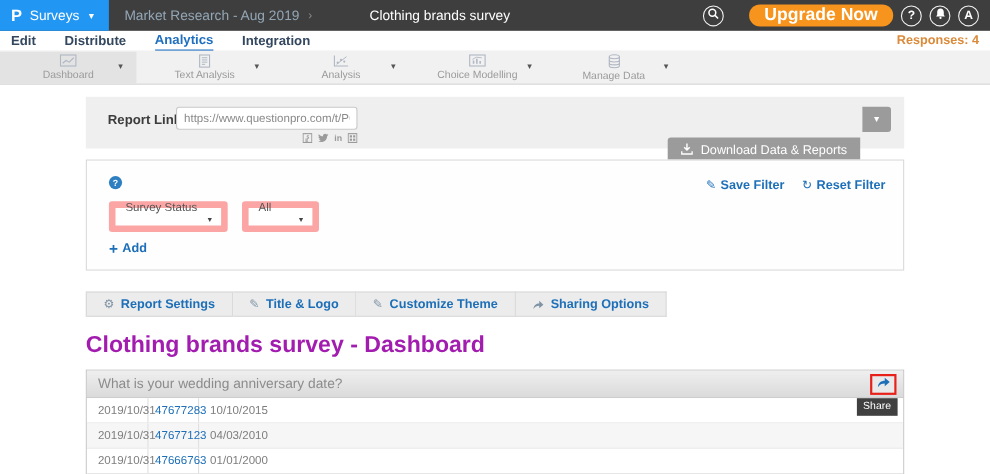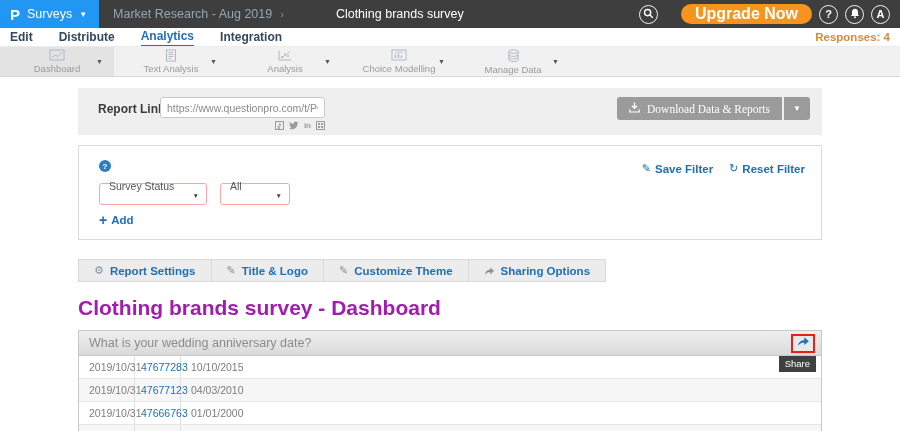--- a/index.html
+++ b/index.html
@@ -20,47 +20,47 @@
   .upgrade-btn { background:#f7941d; color:#fff; border:none; border-radius:11px; height:20px; padding:0 14px; font-size:16px; font-weight:bold; cursor:pointer; font-family:inherit;margin-left:16px; }
 
   
   .nav { height:19px; display:flex; align-items:center; gap:26px; padding:0 10px; border-bottom:1px solid #ececec;justify-content:flex-end; }
   .nav-item { font-size:12px; font-weight:bold; color:#33475f; cursor:pointer; line-height:17px; }
   .nav-item.active { color:#1f6fc0; border-bottom:1px solid #1f6fc0; }
   .responses { margin-left:auto; font-size:11.5px; font-weight:bold; color:#db8a3a; }
 
   
   .toolbar { height:30px; background:#f1f1f1; border-bottom:1px solid #d8d8d8; display:flex; }
-  .tool-item { width:114px; position:relative; display:flex; flex-direction:column; align-items:center; justify-content:center; gap:1px; cursor:pointer; }
+  .tool-item { width:124px; position:relative; display:flex; flex-direction:column; align-items:center; justify-content:center; gap:1px; cursor:pointer; }
   .tool-item.active { background:#e3e3e3; }
   .tool-label { font-size:9.5px; color:#9a9a9a; }
   .tool-caret { position:absolute; right:11px; top:11px; font-size:7px; color:#555; }
   .tool-icon svg { display:block; }
 
   
   .content { width:744px; margin:0 auto; }
 
   .report-panel { margin-top:11px; background:#efefef; padding:9px 12px 5px 20px; position:relative; height:47px; }
   .rl-label { position:absolute; left:20px; top:14px; font-size:12px; font-weight:bold; color:#3c3c3c; }
   .rl-input { position:absolute; left:82px; top:9px; width:165px; height:21px; border:1px solid #c9c9c9; border-radius:3px; background:#fff; font-size:10.5px; color:#8a8a8a; padding:0 6px; font-family:inherit; }
   .social-row { position:absolute; left:82px; top:33px; width:165px; display:flex; justify-content:flex-end; gap:5px; color:#9b9b9b; }
   .social-ic { font-size:9px; line-height:10px; cursor:pointer; }
   .dl-group { position:absolute; right:12px; top:9px; display:flex; gap:2px; }
-  .dl-btn { background:#9b9b9b; color:#fff; border:none; font-family:Liberation Serif, serif; font-size:11.5px; padding:0 12px; height:23px; border-radius:3px 0 0 3px; display:flex; align-items:center; gap:7px; cursor:pointer; }
+  .dl-btn { background:#9b9b9b; color:#fff; border:none; font-family:Liberation Sans, sans-serif; font-size:11.5px; padding:0 12px; height:23px; border-radius:3px 0 0 3px; display:flex; align-items:center; gap:7px; cursor:pointer;margin-top:28px; }
   .dl-caret-btn { background:#9b9b9b; color:#fff; border:none; font-size:8px; width:26px; height:23px; border-radius:0 3px 3px 0; cursor:pointer; }
 
   .filter-panel { margin-top:10px; border:1px solid #dadada; background:#fefefe; padding:11px 16px 13px 20px; position:relative; }
   .filter-title-row { display:flex; align-items:center; gap:6px; }
   .filter-title { font-size:17px; font-weight:bold; color:#3c3c3c; }
   .help-circle { width:12px; height:12px; border-radius:50%; background:#2d7fc1; color:#fff; font-size:8px; font-weight:bold; display:flex; align-items:center; justify-content:center; margin-top:3px; cursor:pointer; }
   .filter-actions { position:absolute; right:16px; top:16px; display:flex; gap:16px; }
   .f-link { display:flex; align-items:center; gap:4px; color:#1d6fb8; font-size:11.5px; font-weight:bold; cursor:pointer; }
   .f-link .ic { font-size:11px; font-weight:normal; }
   .selects-row { display:flex; gap:13px; margin-top:11px; }
-  .sel { position:relative; height:22px; border:1px solid #fca5a5; border-radius:3px; background:#fff; font-size:10.5px; color:#555; display:flex; align-items:center; padding:0 20px 16px 9px; cursor:pointer; }
+  .sel { position:relative; height:22px; border:6px solid #fca5a5; border-radius:3px; background:#fff; font-size:10.5px; color:#555; display:flex; align-items:center; padding:0 20px 16px 9px; cursor:pointer; }
   .sel-status { width:108px; }
   .sel-all { width:70px; }
   .sel-caret { position:absolute; right:7px; top:8px; font-size:6.5px; color:#444; }
   .add-link { margin-top:9px; display:flex; align-items:center; gap:4px; color:#1d6fb8; cursor:pointer; width:46px; }
   .add-plus { font-size:14px; font-weight:bold; line-height:12px; }
   .add-text { font-size:11.5px; font-weight:bold; }
 
   .tabs { margin-top:19px; display:flex; }
   .tab { height:23px; background:#ececec; border:1px solid #d9d9d9; border-left-width:0; display:flex; align-items:center; gap:6px; padding:0 15px; color:#1d6fb8; font-size:11.5px; font-weight:bold; cursor:pointer; }
   .tab:first-child { border-left-width:1px; }

